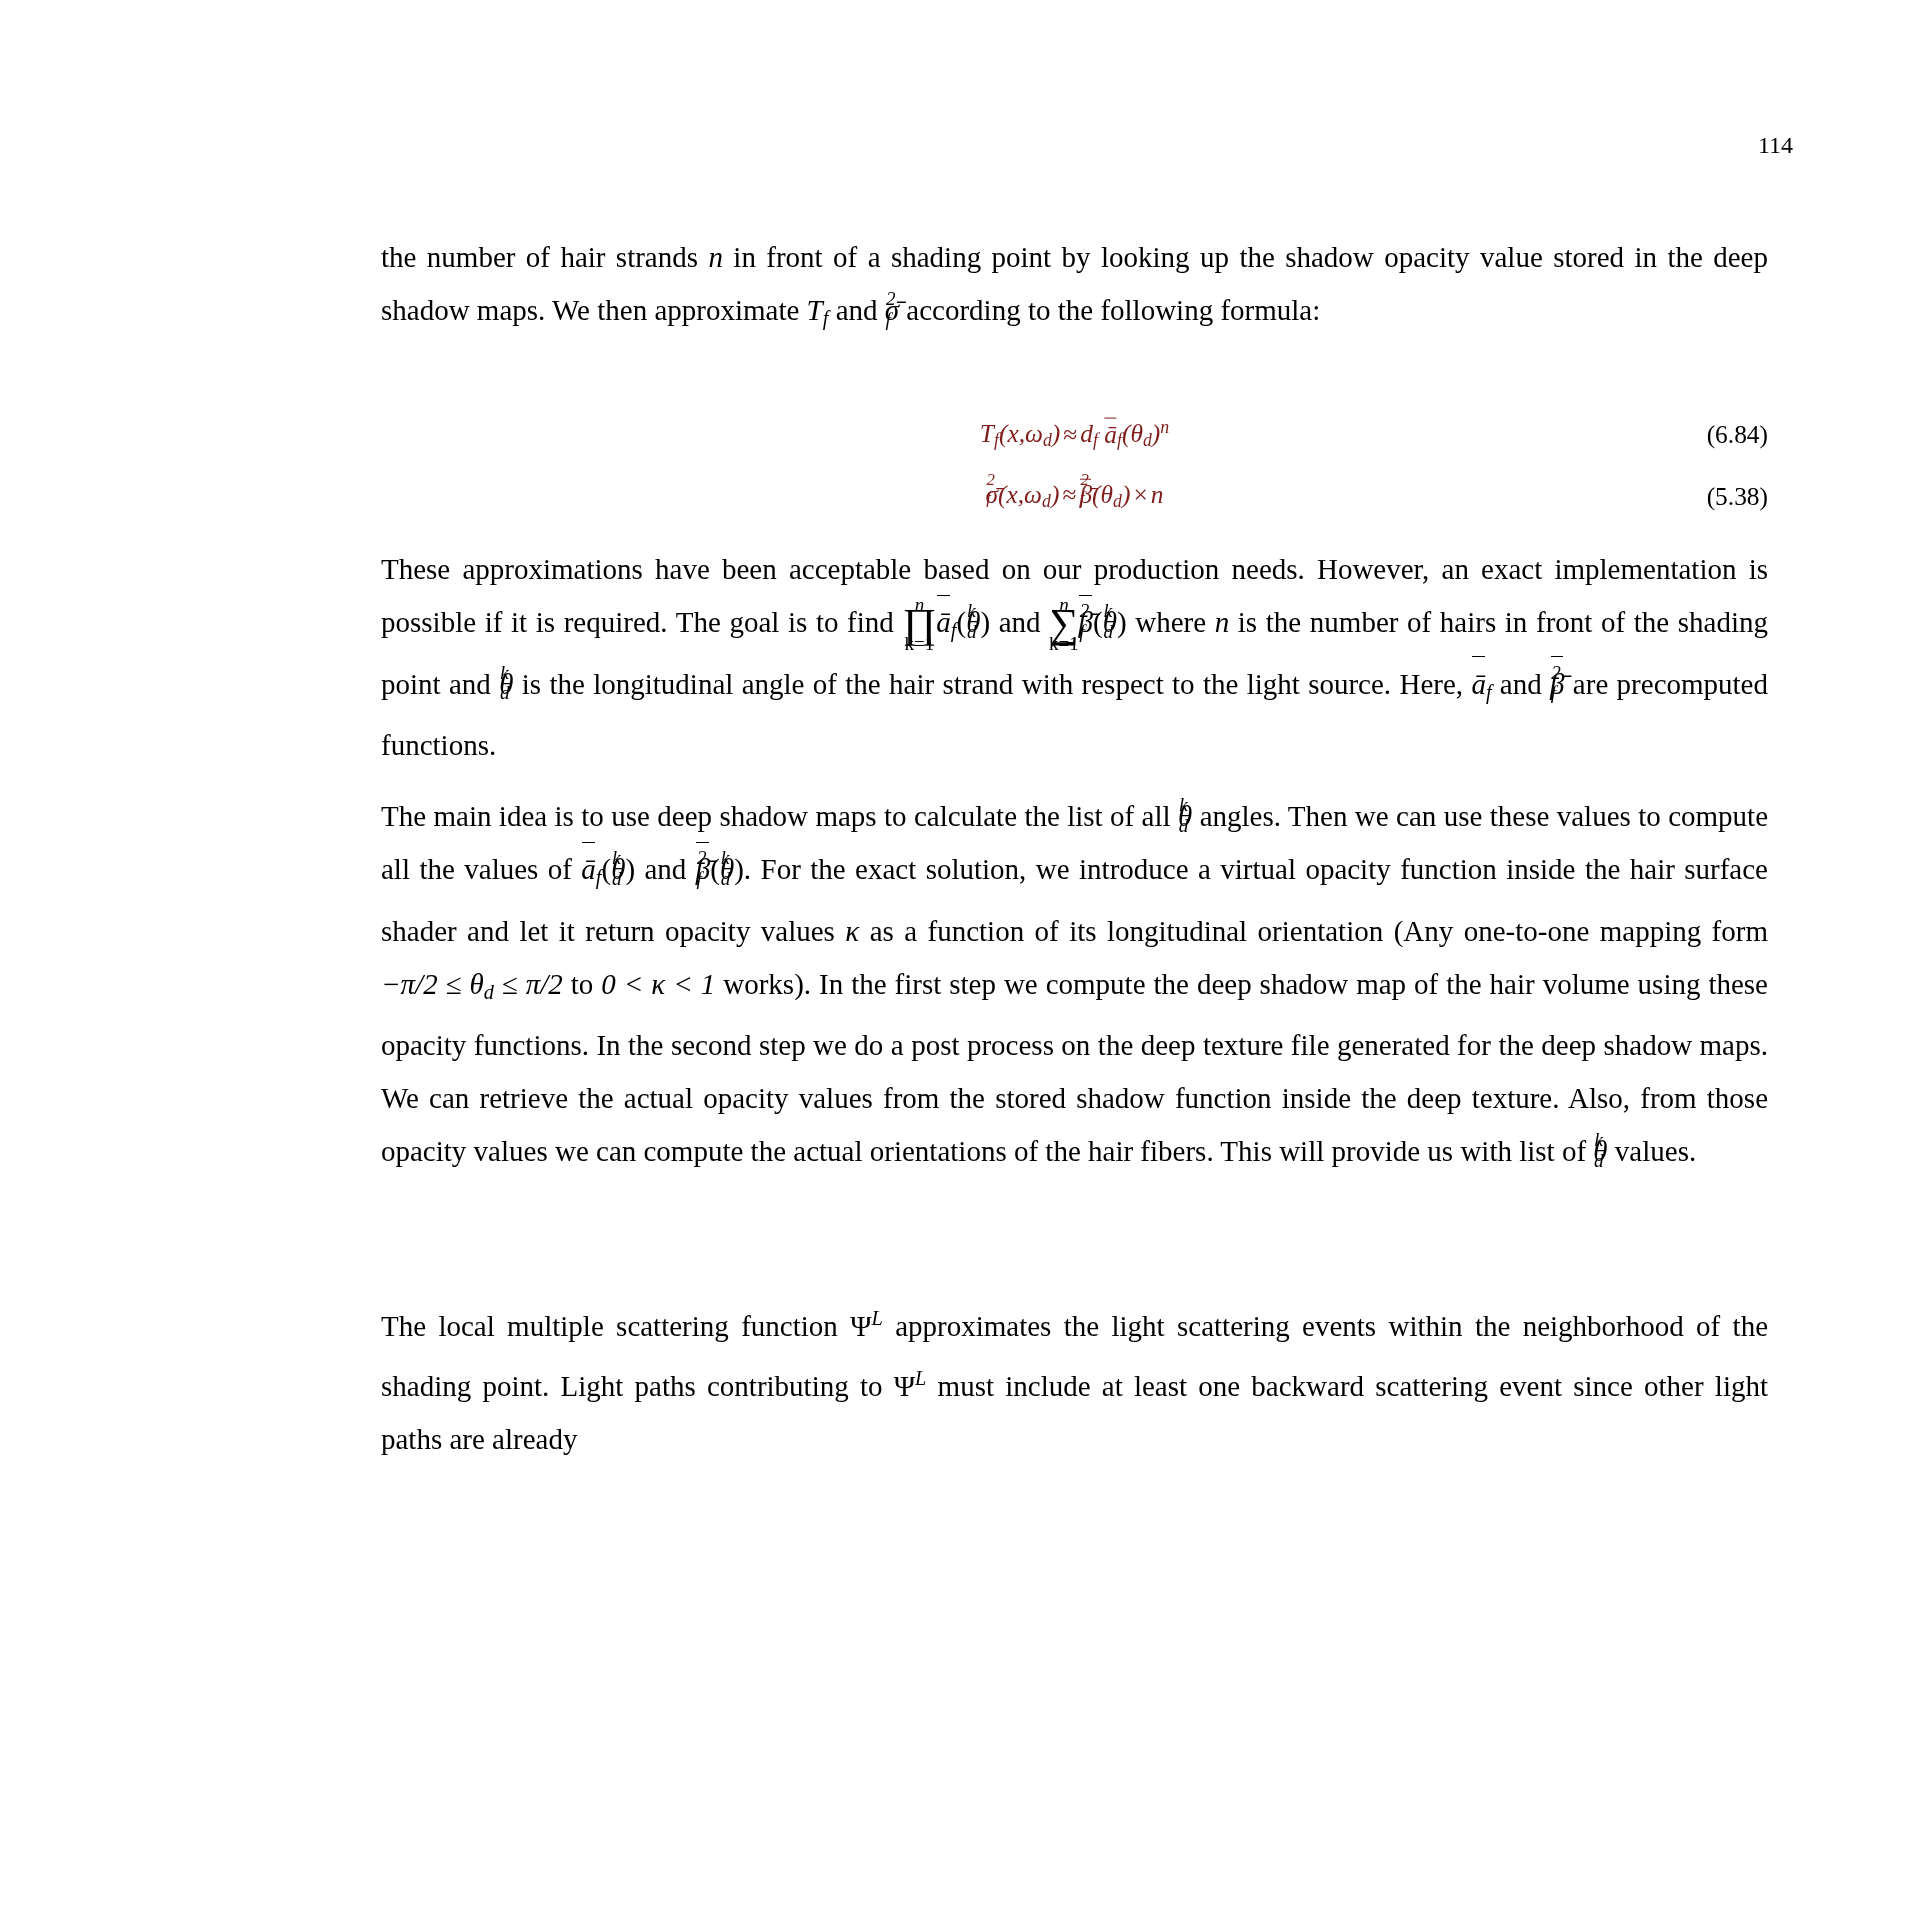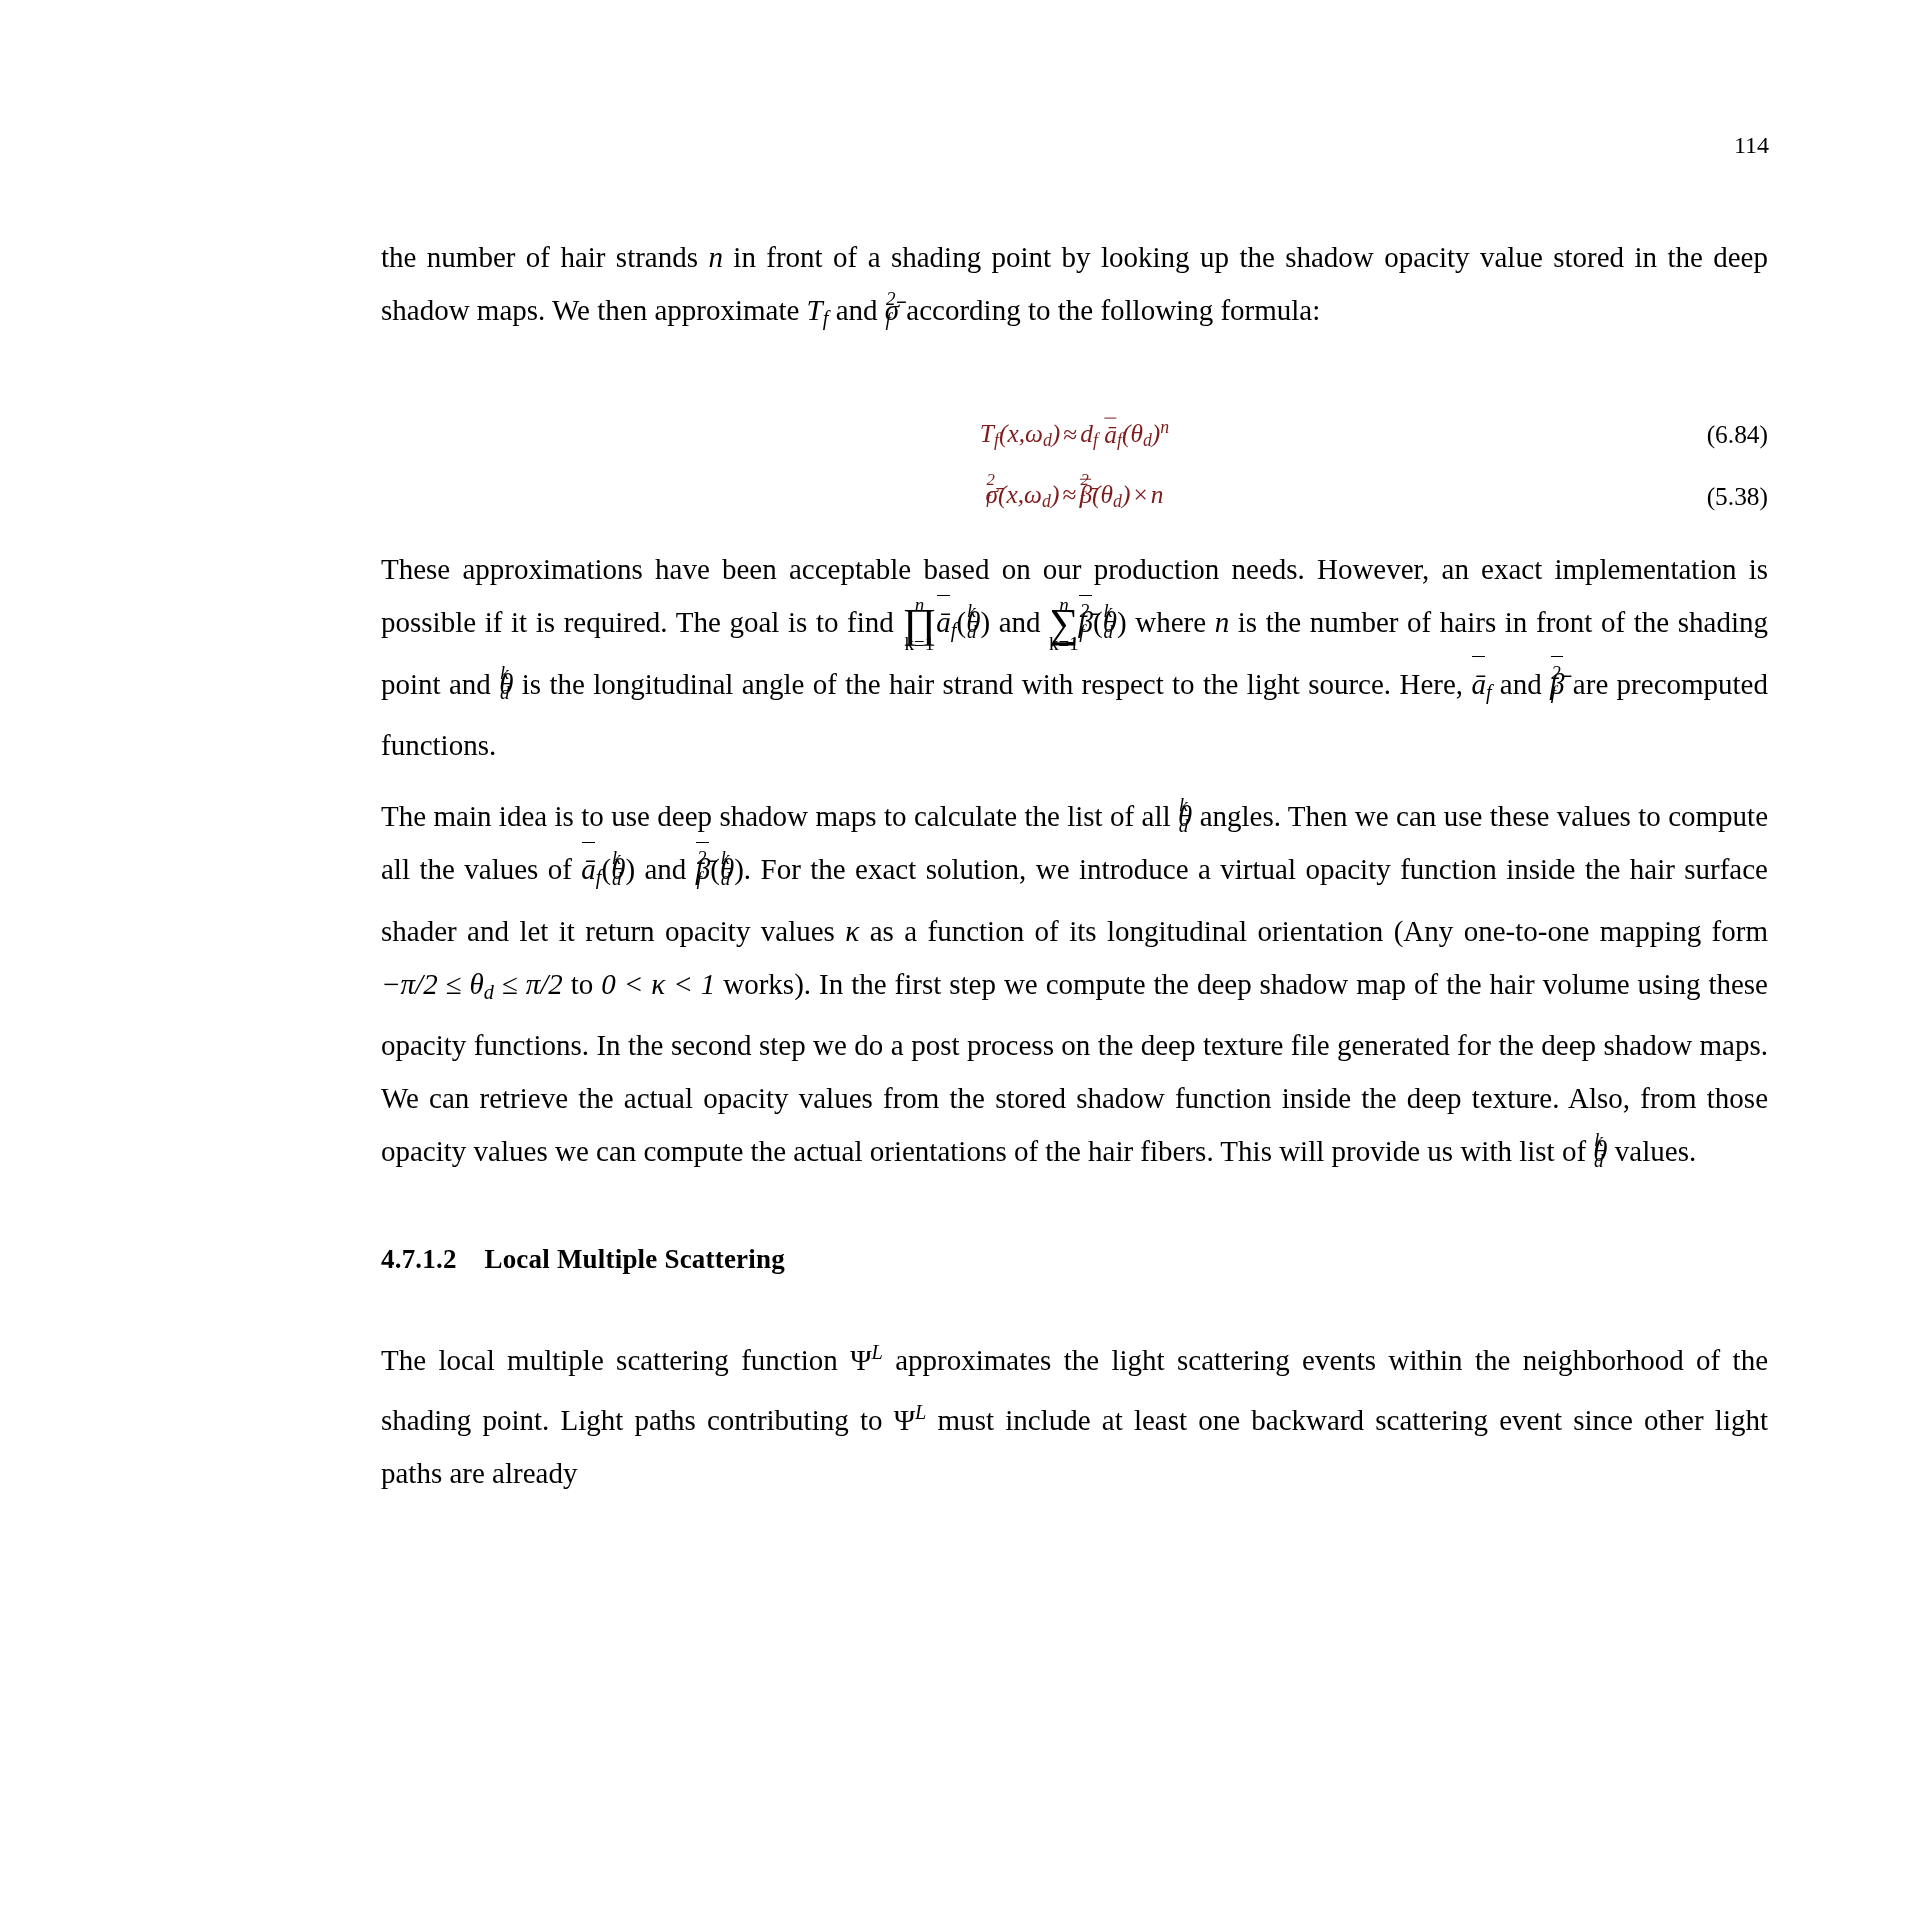--- a/index.html
+++ b/index.html
@@ -17,20 +17,21 @@
     box-sizing: border-box;
   }
   .page-number {
     position: absolute;
     top: 133px;
     left: 0;
     width: 1769px;
     text-align: right;
     font-size: 24px;
     line-height: 1;
+    padding-left: 24px;
   }
   .content {
     position: absolute;
     top: 231px;
     left: 381px;
     width: 1387px;
   }
   p.body {
     margin: 0 0 0 0;
     font-size: 29px;
@@ -184,20 +185,19 @@
 
     </div>
     <div class="spacer-eq-bottom"></div>
 
 
     <p class="body"><span>These approximations have been acceptable based on our production needs. However, an exact implementation is possible if it is required. The goal is to find </span><span class="bigop"><span>∏</span><span class="lim-top">n</span><span class="lim-bot">k=1</span></span><span class="ovl">ā</span><span class="msub">f</span><span class="mr">(</span><span class="ss-wrap"><span class="mi">θ</span><span class="ss-sup">k</span><span class="ss-sub">d</span></span><span class="mr">)</span><span> and </span><span class="bigop"><span>∑</span><span class="lim-top">n</span><span class="lim-bot">k=1</span></span><span class="ss-wrap"><span class="ovl">β̄</span><span class="ss-sup">2</span><span class="ss-sub">f</span></span><span class="mr">(</span><span class="ss-wrap"><span class="mi">θ</span><span class="ss-sup">k</span><span class="ss-sub">d</span></span><span class="mr">)</span><span> where </span><span class="mi">n</span><span> is the number of hairs in front of the shading point and </span><span class="ss-wrap"><span class="mi">θ</span><span class="ss-sup">k</span><span class="ss-sub">d</span></span><span> is the longitudinal angle of the hair strand with respect to the light source. Here, </span><span class="ovl">ā</span><span class="msub">f</span><span> and </span><span class="ss-wrap"><span class="ovl">β̄</span><span class="ss-sup">2</span><span class="ss-sub">f</span></span><span> are precomputed functions.</span></p>
 
     <p class="body"><span>The main idea is to use deep shadow maps to calculate the list of all </span><span class="ss-wrap"><span class="mi">θ</span><span class="ss-sup">k</span><span class="ss-sub">d</span></span><span> angles. Then we can use these values to compute all the values of </span><span class="ovl">ā</span><span class="msub">f</span><span class="mr">(</span><span class="ss-wrap"><span class="mi">θ</span><span class="ss-sup">k</span><span class="ss-sub">d</span></span><span class="mr">)</span><span> and </span><span class="ss-wrap"><span class="ovl">β̄</span><span class="ss-sup">2</span><span class="ss-sub">f</span></span><span class="mr">(</span><span class="ss-wrap"><span class="mi">θ</span><span class="ss-sup">k</span><span class="ss-sub">d</span></span><span class="mr">)</span><span>. For the exact solution, we introduce a virtual opacity function inside the hair surface shader and let it return opacity values </span><span class="mi">κ</span><span> as a function of its longitudinal orientation (Any one-to-one mapping form </span><span class="mi">−π/2 ≤ </span><span class="mi">θ</span><span class="msub">d</span><span class="mi"> ≤ π/2</span><span> to </span><span class="mi">0 &lt; </span><span class="mi">κ</span><span class="mi"> &lt; 1</span><span> works). In the first step we compute the deep shadow map of the hair volume using these opacity functions. In the second step we do a post process on the deep texture file generated for the deep shadow maps. We can retrieve the actual opacity values from the stored shadow function inside the deep texture. Also, from those opacity values we can compute the actual orientations of the hair fibers. This will provide us with list of </span><span class="ss-wrap"><span class="mi">θ</span><span class="ss-sup">k</span><span class="ss-sub">d</span></span><span> values.</span></p>
 
     <div class="spacer-head-top"></div>
-    <h3 class="section-heading">4.7.1.2    Local Multiple Scattering</h3>
     <div class="spacer-head-bottom"></div>
 
     <p class="body"><span>The local multiple scattering function </span><span class="mr">Ψ</span><span class="msup">L</span><span> approximates the light scattering events within the neighborhood of the shading point. Light paths contributing to </span><span class="mr">Ψ</span><span class="msup">L</span><span> must include at least one backward scattering event since other light paths are already</span></p>
 
   </div>
 </div>
 
 
 </body></html>

